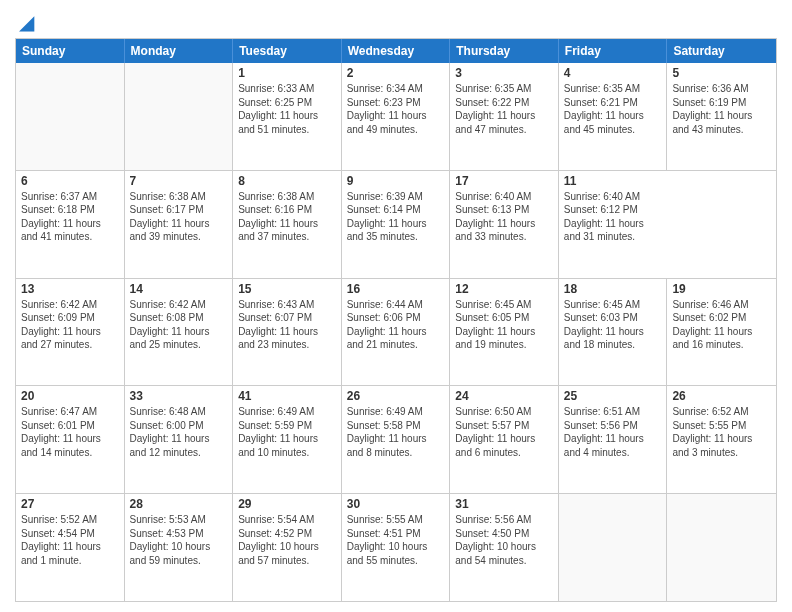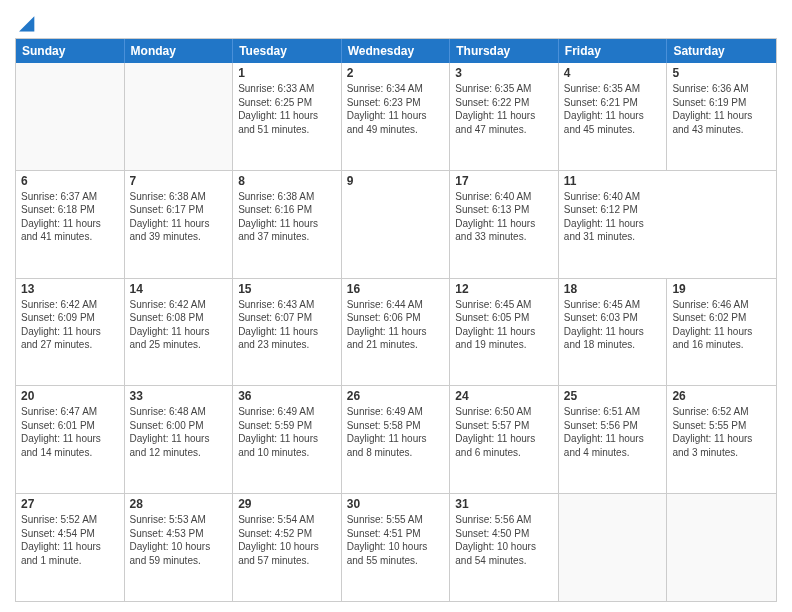--- a/index.html
+++ b/index.html
@@ -159,20 +159,21 @@
           <div class="cal-cell">
             <span class="day-number">7</span>
             <div class="cell-text">Sunrise: 6:38 AM<br>Sunset: 6:17 PM<br>Daylight: 11 hours and 39 minutes.</div>
           </div>
           <div class="cal-cell">
             <span class="day-number">8</span>
             <div class="cell-text">Sunrise: 6:38 AM<br>Sunset: 6:16 PM<br>Daylight: 11 hours and 37 minutes.</div>
           </div>
           <div class="cal-cell">
             <span class="day-number">9</span>
+            <div class="cell-text">Sunrise: 6:39 AM<br>Sunset: 6:14 PM<br>Daylight: 11 hours and 35 minutes.</div>
           </div>
           <div class="cal-cell">
             <span class="day-number">17</span>
             <div class="cell-text">Sunrise: 6:40 AM<br>Sunset: 6:13 PM<br>Daylight: 11 hours and 33 minutes.</div>
           </div>
           <div class="cal-cell">
             <span class="day-number">11</span>
             <div class="cell-text">Sunrise: 6:40 AM<br>Sunset: 6:12 PM<br>Daylight: 11 hours and 31 minutes.</div>
           </div>
         </div>
@@ -209,21 +210,21 @@
         <div class="cal-row">
           <div class="cal-cell">
             <span class="day-number">20</span>
             <div class="cell-text">Sunrise: 6:47 AM<br>Sunset: 6:01 PM<br>Daylight: 11 hours and 14 minutes.</div>
           </div>
           <div class="cal-cell">
             <span class="day-number">33</span>
             <div class="cell-text">Sunrise: 6:48 AM<br>Sunset: 6:00 PM<br>Daylight: 11 hours and 12 minutes.</div>
           </div>
           <div class="cal-cell">
-            <span class="day-number">36</span>
+            <span class="day-number">41</span>
             <div class="cell-text">Sunrise: 6:49 AM<br>Sunset: 5:59 PM<br>Daylight: 11 hours and 10 minutes.</div>
           </div>
           <div class="cal-cell">
             <span class="day-number">26</span>
             <div class="cell-text">Sunrise: 6:49 AM<br>Sunset: 5:58 PM<br>Daylight: 11 hours and 8 minutes.</div>
           </div>
           <div class="cal-cell">
             <span class="day-number">24</span>
             <div class="cell-text">Sunrise: 6:50 AM<br>Sunset: 5:57 PM<br>Daylight: 11 hours and 6 minutes.</div>
           </div>

